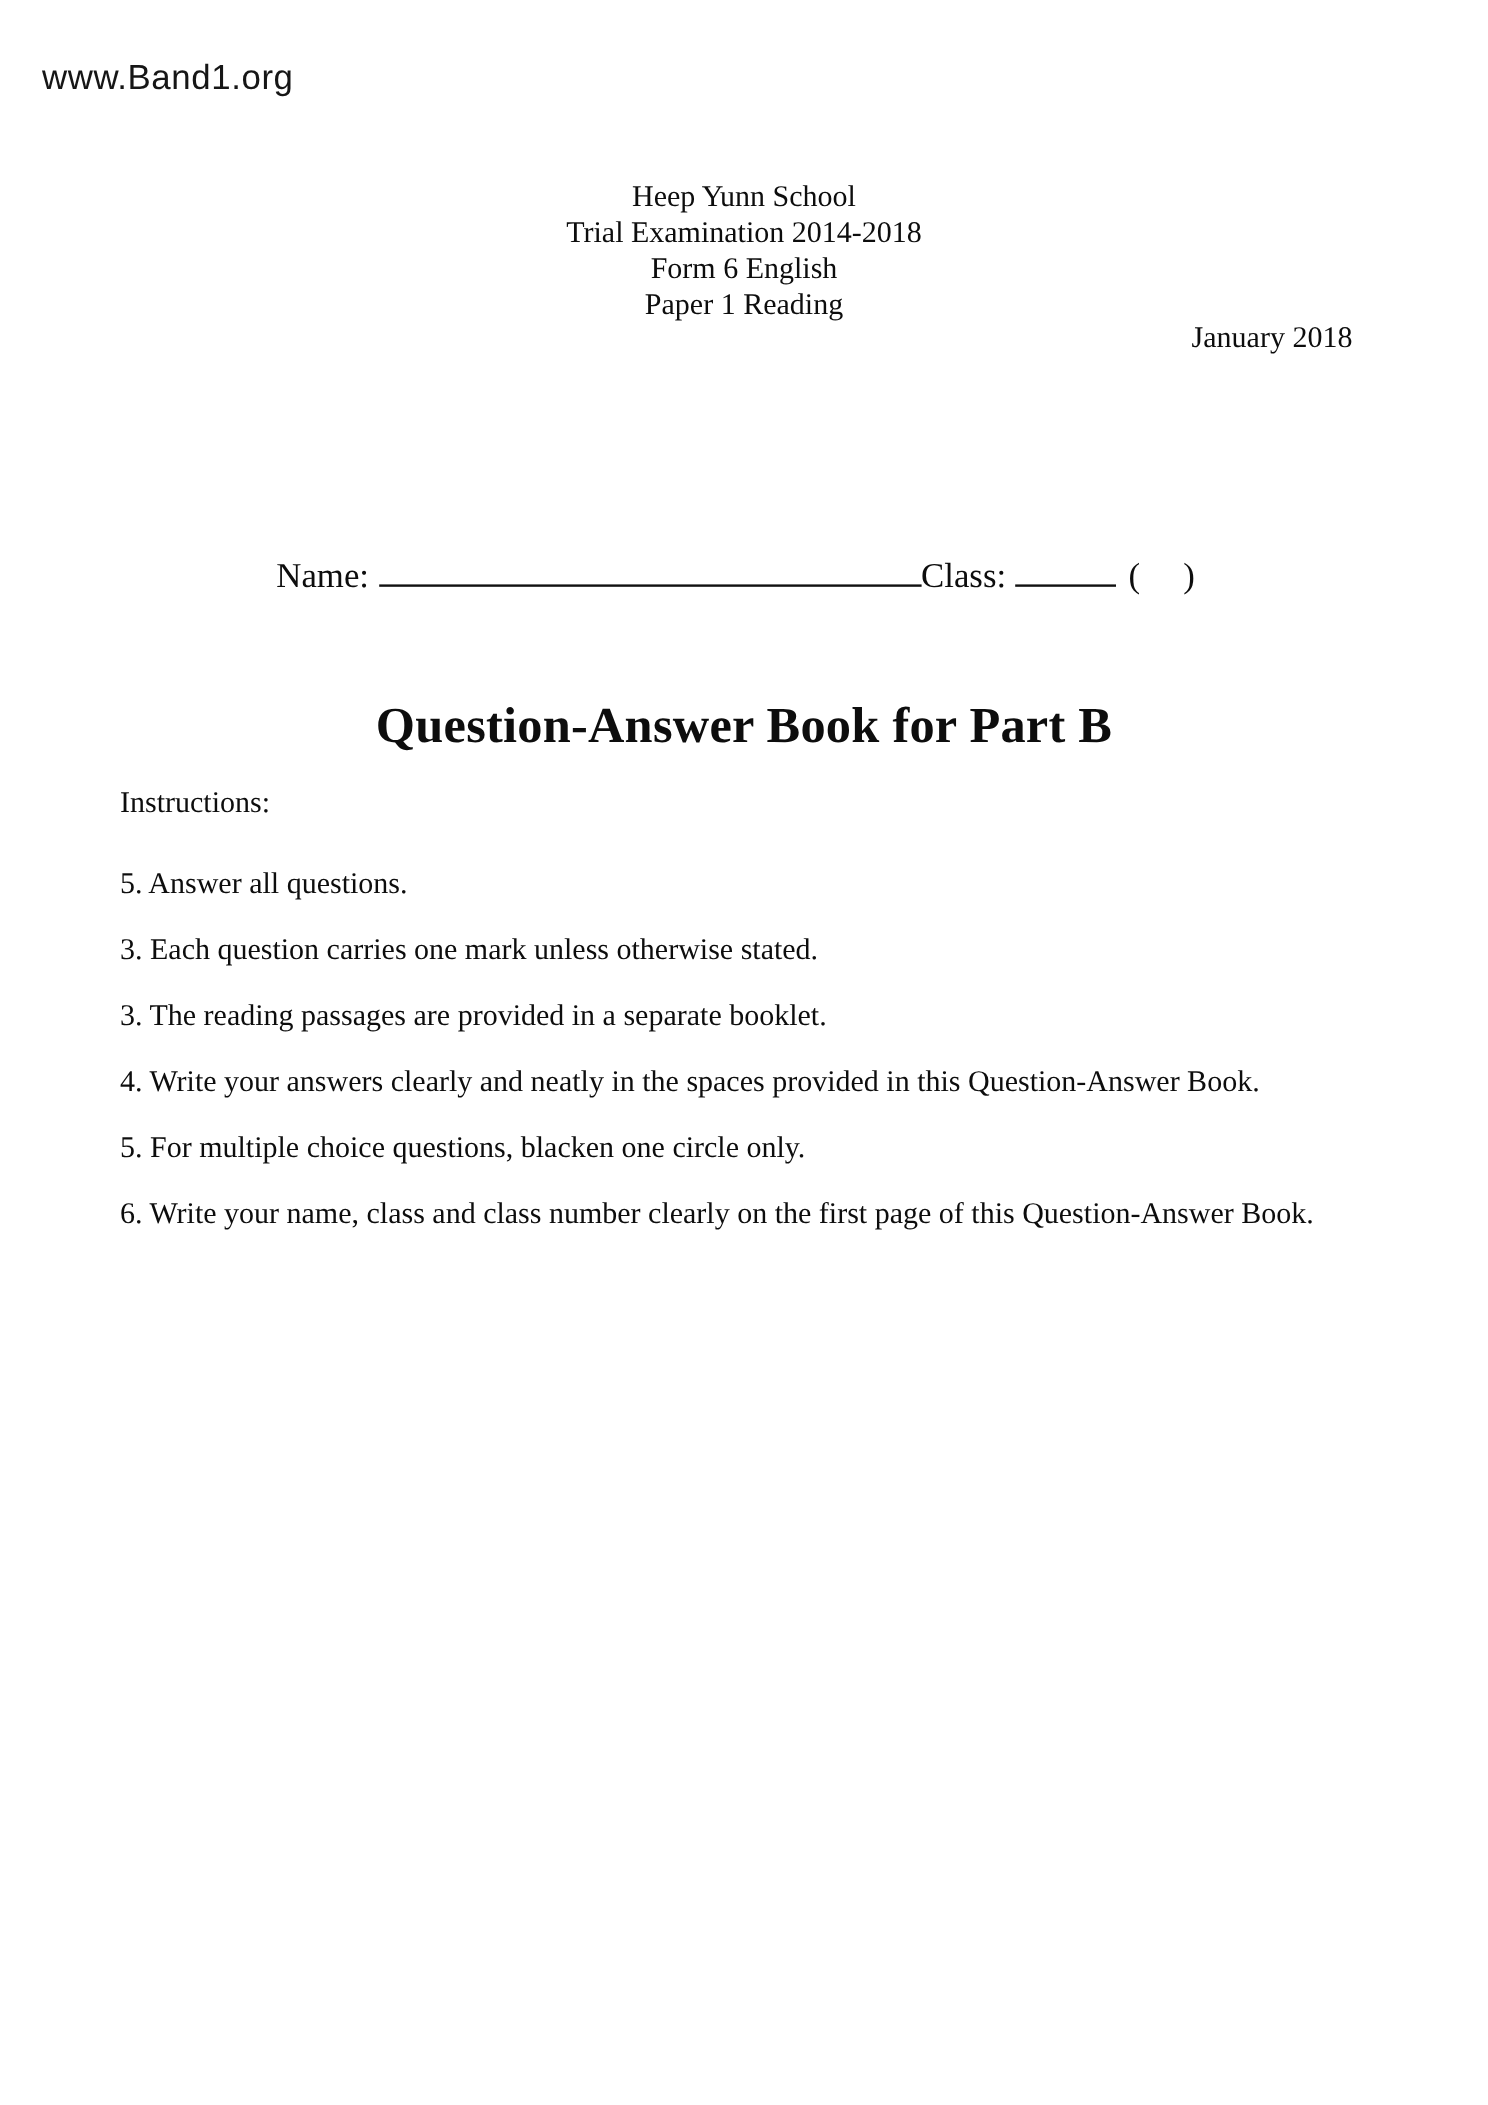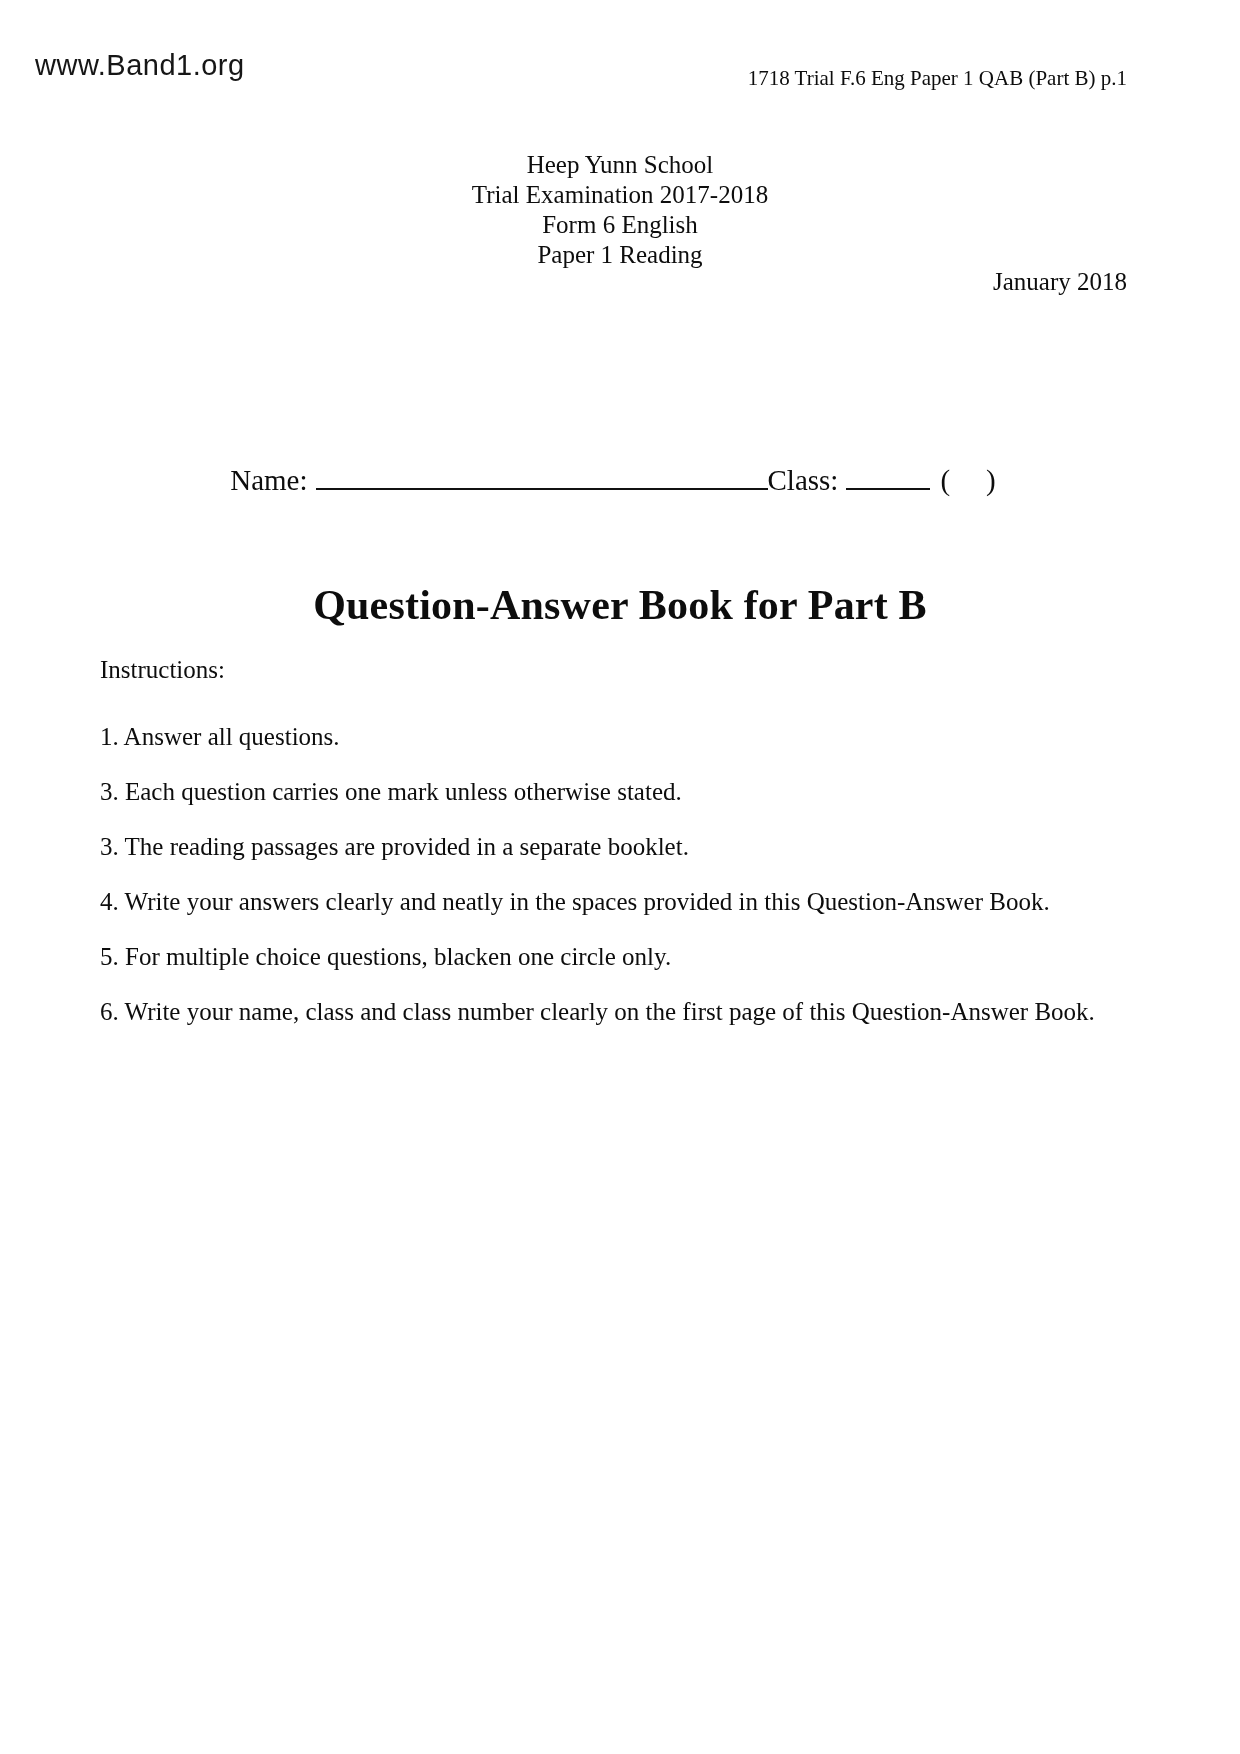--- a/index.html
+++ b/index.html
@@ -119,25 +119,24 @@
     line-height: 29px;
   }
 </style>
 </head>
 <body>
 
 <div class="page">
 
   <div class="watermark">www.Band1.org</div>
 
-  <div class="header-right">1718 Trial F.6 Eng Paper 1 QAB (Part B) p.1</div>
 
   <div class="school-block">
     <div>Heep Yunn School</div>
-    <div>Trial Examination 2017-2018</div>
+    <div>Trial Examination 2014-2018</div>
     <div>Form 6 English</div>
     <div>Paper 1 Reading</div>
   </div>
 
   <div class="date-line">January 2018</div>
 
 
   <div class="name-class-row">
     <div>
       <span>Name:</span><span class="blank blank-name"></span>
@@ -145,21 +144,21 @@
     <div>
       <span>Class:</span><span class="blank blank-class"></span><span>(</span><span class="paren-gap"></span><span>)</span>
     </div>
   </div>
 
   <h1 class="main-title">Question-Answer Book for Part B</h1>
 
   <div class="instructions-heading">Instructions:</div>
 
   <div class="instructions-list">
-    <p>1. Answer all questions.</p>
+    <p>5. Answer all questions.</p>
     <p>3. Each question carries one mark unless otherwise stated.</p>
     <p>3. The reading passages are provided in a separate booklet.</p>
     <p>4. Write your answers clearly and neatly in the spaces provided in this Question-Answer Book.</p>
     <p>5. For multiple choice questions, blacken one circle only.</p>
     <p>6. Write your name, class and class number clearly on the first page of this Question-Answer Book.</p>
   </div>
 
 </div>
 
 </body></html>

